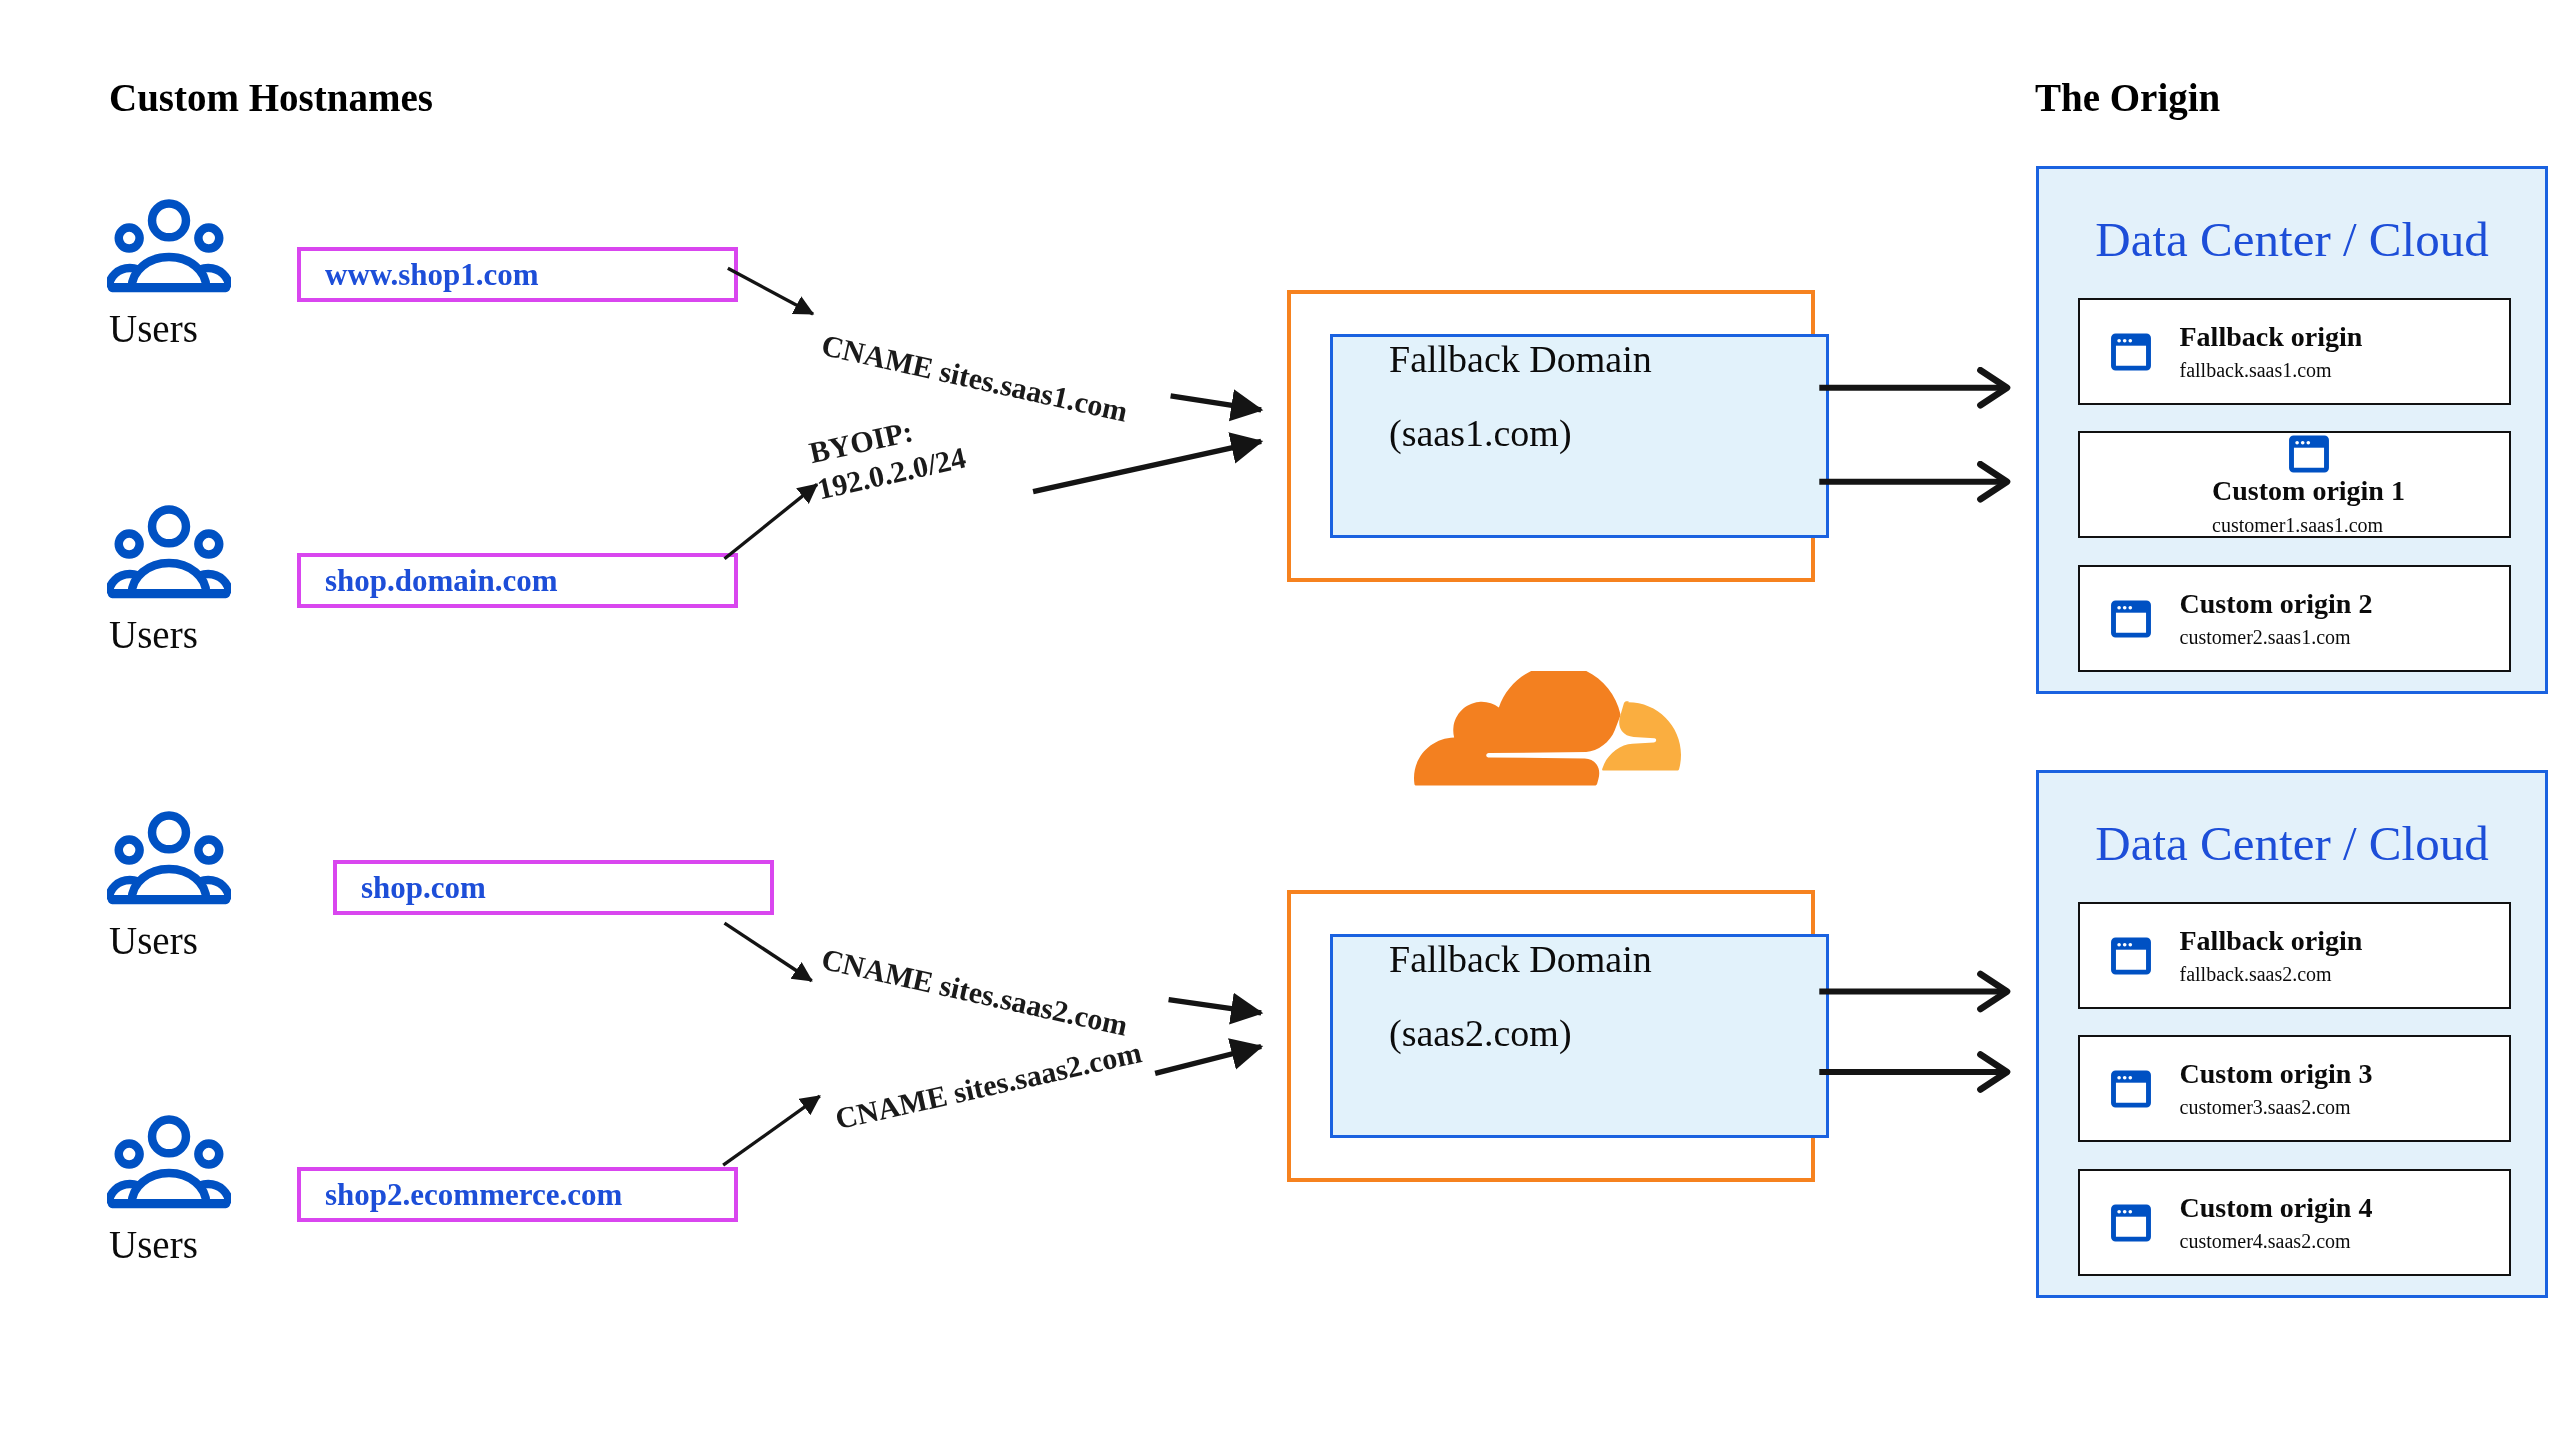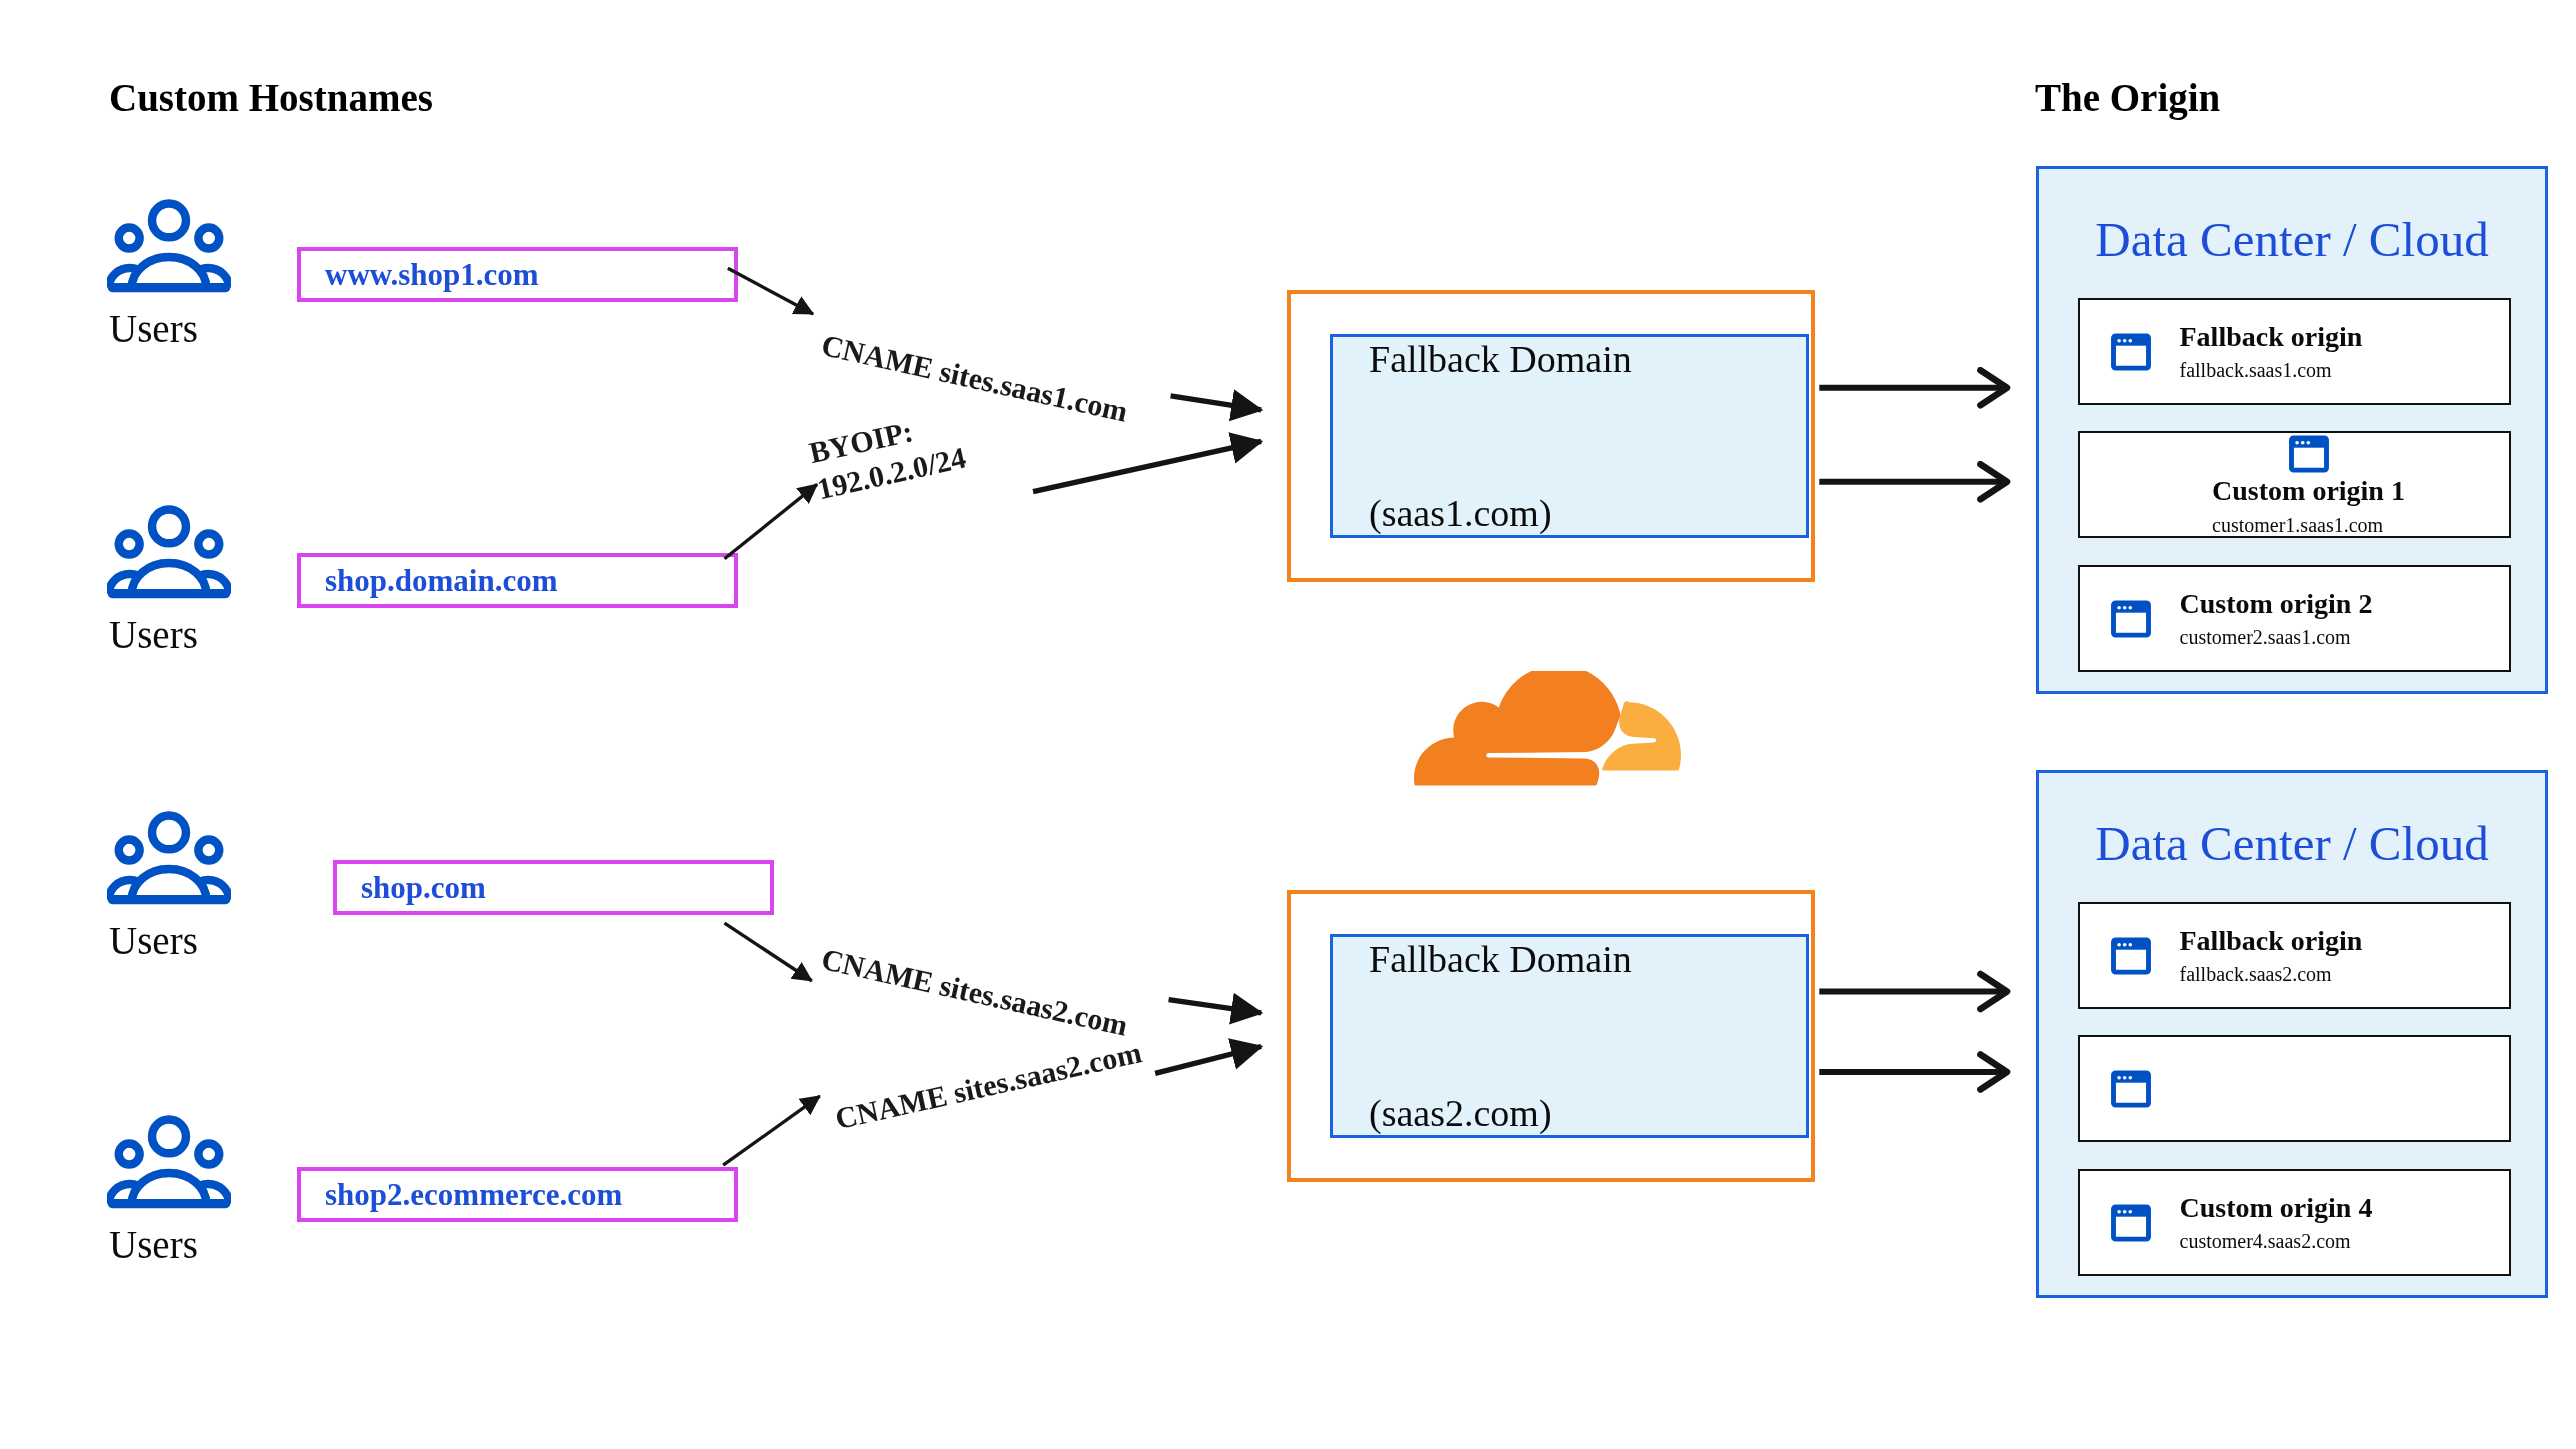--- a/index.html
+++ b/index.html
@@ -17,22 +17,22 @@
   }
   .rotlabel{
     position:absolute;font-size:30px;font-weight:700;color:#1a1a1a;
     white-space:nowrap;transform-origin:0 0;line-height:1.22;
   }
   .fallback-outer{
     position:absolute;width:520px;height:284px;background:#ffffff;border:4px solid #F6821F;
   }
   .fallback-inner{
     position:absolute;width:437px;height:198px;background:#E2F2FB;border:3.4px solid #1a62e0;
-    display:flex;flex-direction:column;justify-content:space-between;row-gap:29.5px;
-    padding-left:36px;font-size:38px;font-weight:400;color:#0b0b0b;
+    display:flex;flex-direction:column;justify-content:flex-start;row-gap:29.5px;
+    padding-left:56px;font-size:38px;font-weight:400;color:#0b0b0b;
   }
   .dc{
     position:absolute;width:506px;height:522px;background:#E3F1FA;border:3.4px solid #1a62e0;
   }
   .dc-title{
     position:absolute;left:0;top:42px;width:100%;text-align:center;
     font-size:49px;font-weight:400;color:#1d4ed8;white-space:nowrap;
   }
   .origin-card{
     position:absolute;left:39px;width:429px;height:103px;background:#ffffff;
@@ -219,20 +219,24 @@
 
     <div class="origin-card" style="top:262px;">
       <span class="icon-wrap">
         <svg width="42" height="42" viewBox="0 0 60 60">
           <rect x="5" y="7" width="50" height="46" rx="3" fill="#fff" stroke="#0051C3" stroke-width="7"></rect>
           <rect x="5" y="7" width="50" height="14" fill="#0051C3"></rect>
           <circle cx="13" cy="14" r="2.6" fill="#fff"></circle>
             <circle cx="21" cy="14" r="2.6" fill="#fff"></circle>
             <circle cx="29" cy="14" r="2.6" fill="#fff"></circle>
         </svg>
+      </span>
+      <span class="txt">
+        <span class="origin-name">Custom origin 3</span>
+        <span class="origin-host">customer3.saas2.com</span>
       </span>
     </div>
 
     <div class="origin-card" style="top:396px;">
       <span class="icon-wrap">
         <svg width="42" height="42" viewBox="0 0 60 60">
           <rect x="5" y="7" width="50" height="46" rx="3" fill="#fff" stroke="#0051C3" stroke-width="7"></rect>
           <rect x="5" y="7" width="50" height="14" fill="#0051C3"></rect>
           <circle cx="13" cy="14" r="2.6" fill="#fff"></circle>
             <circle cx="21" cy="14" r="2.6" fill="#fff"></circle>

